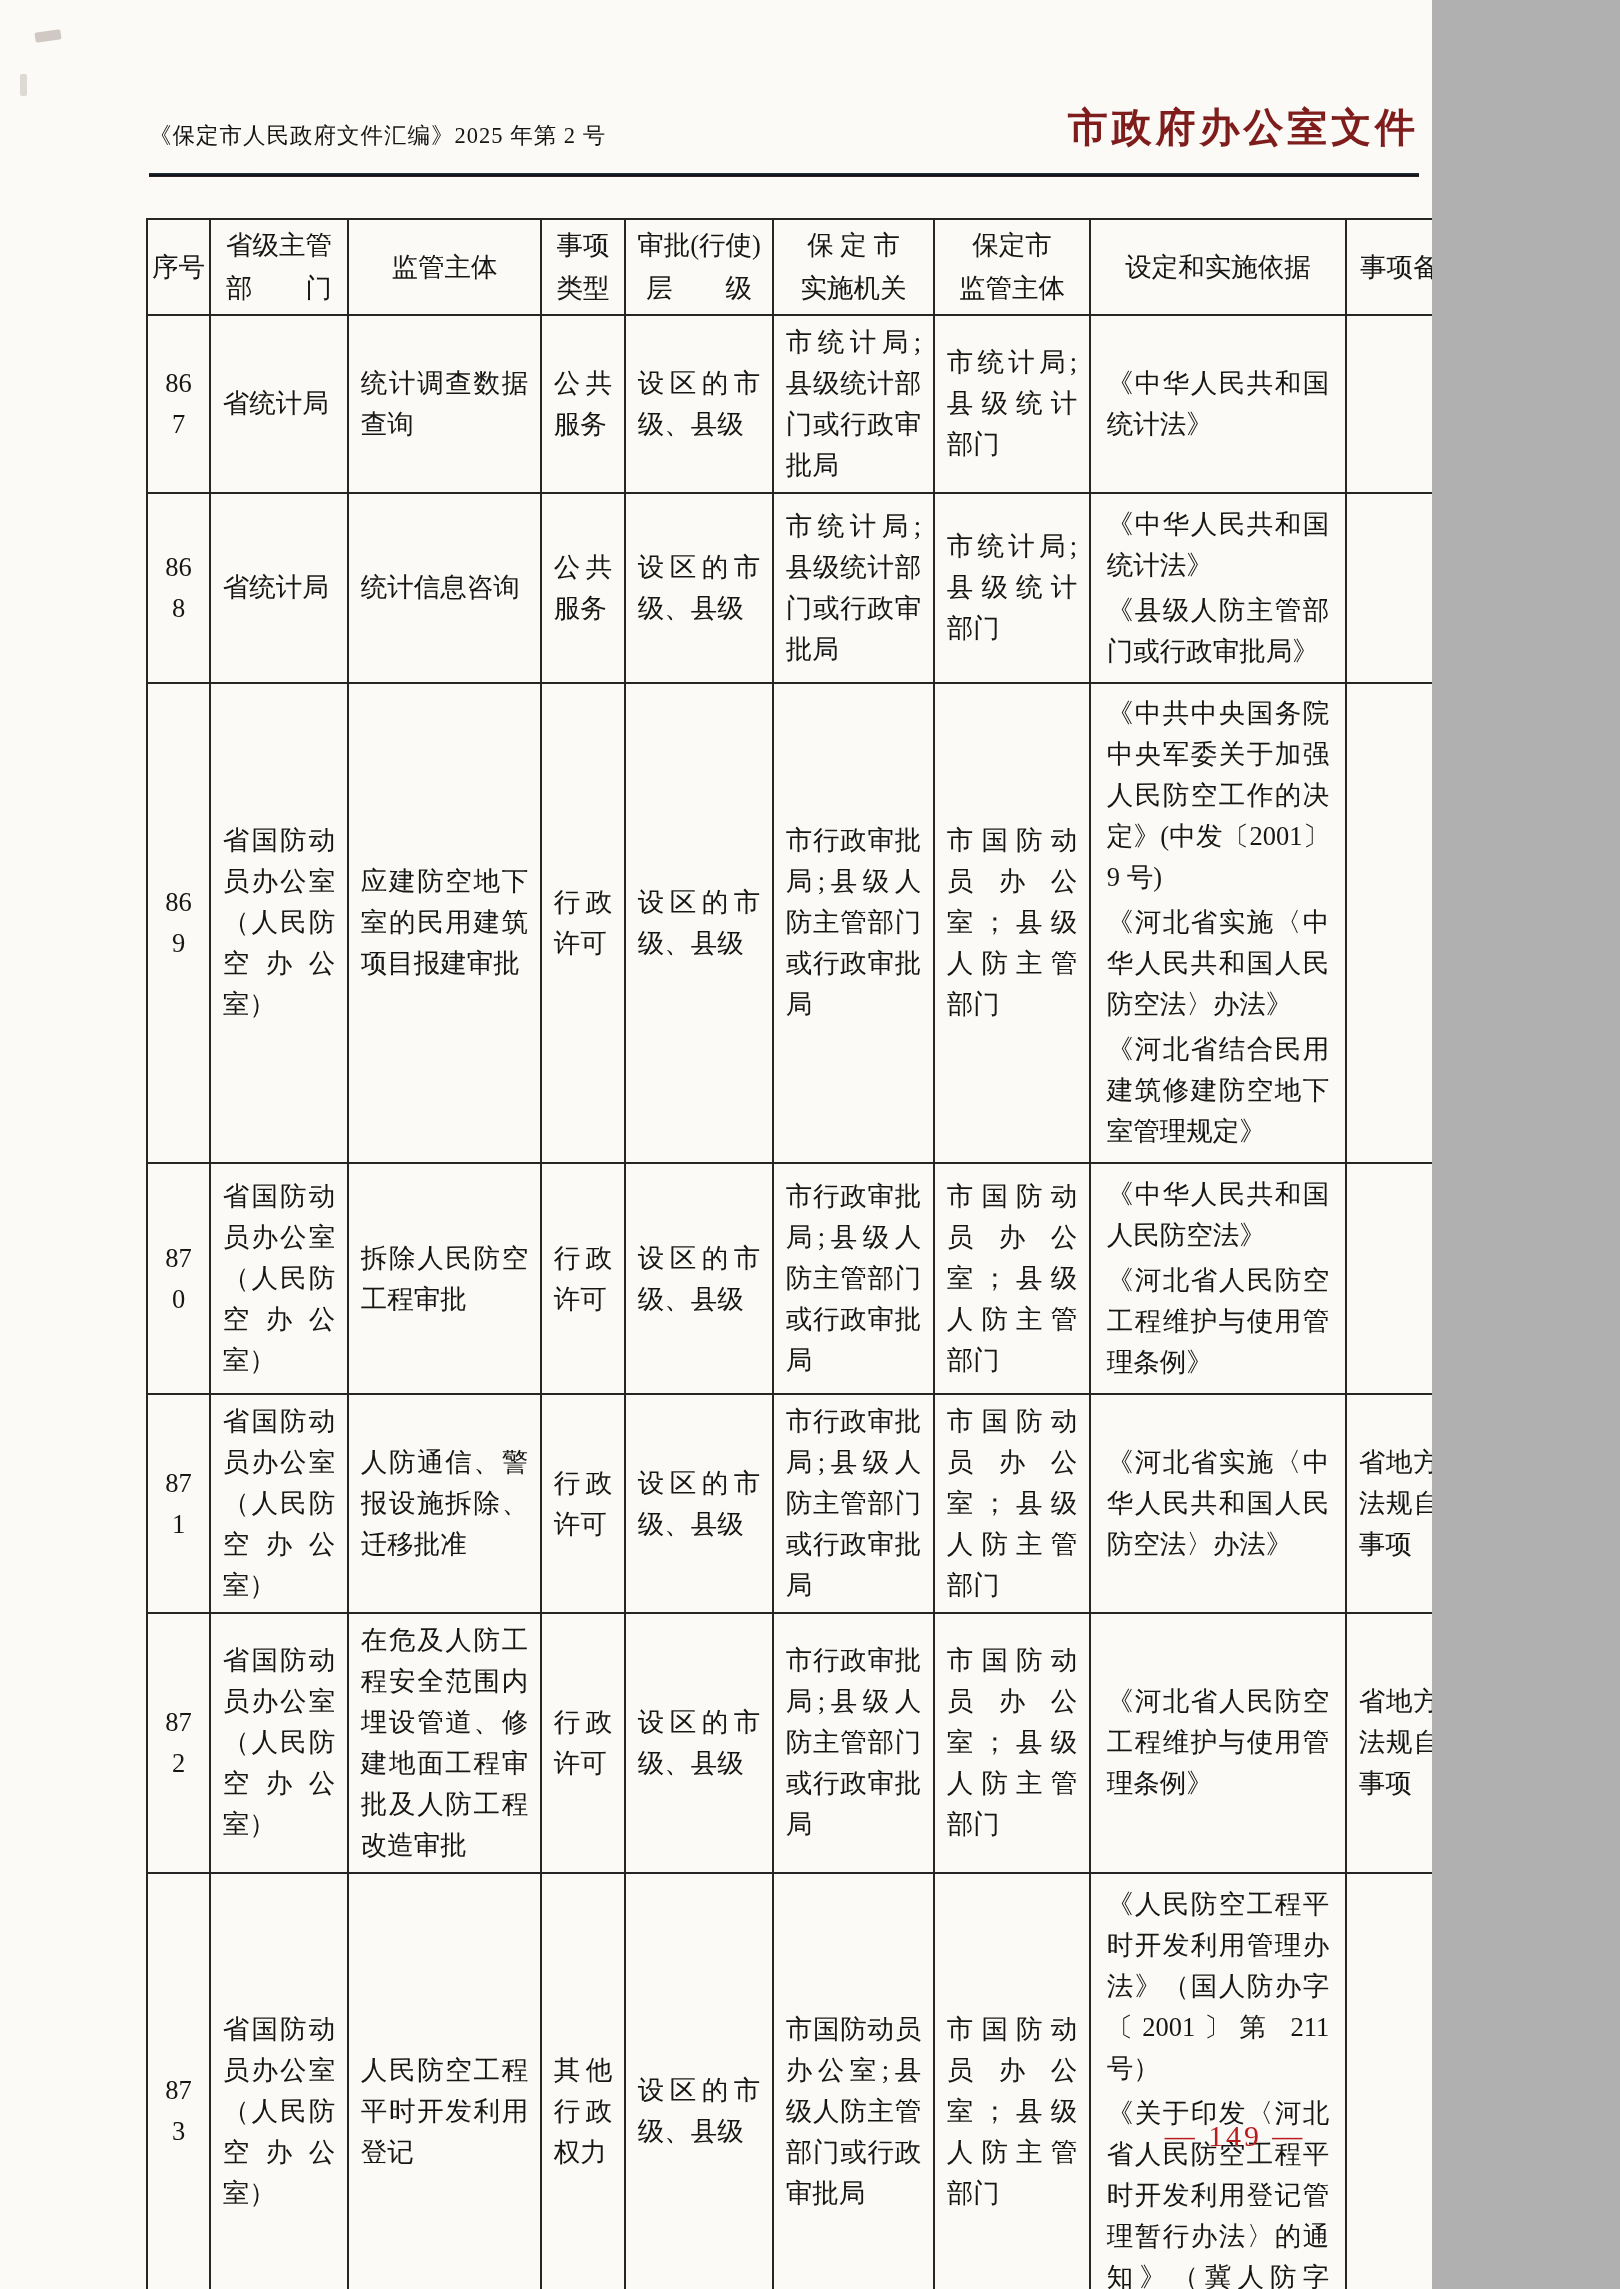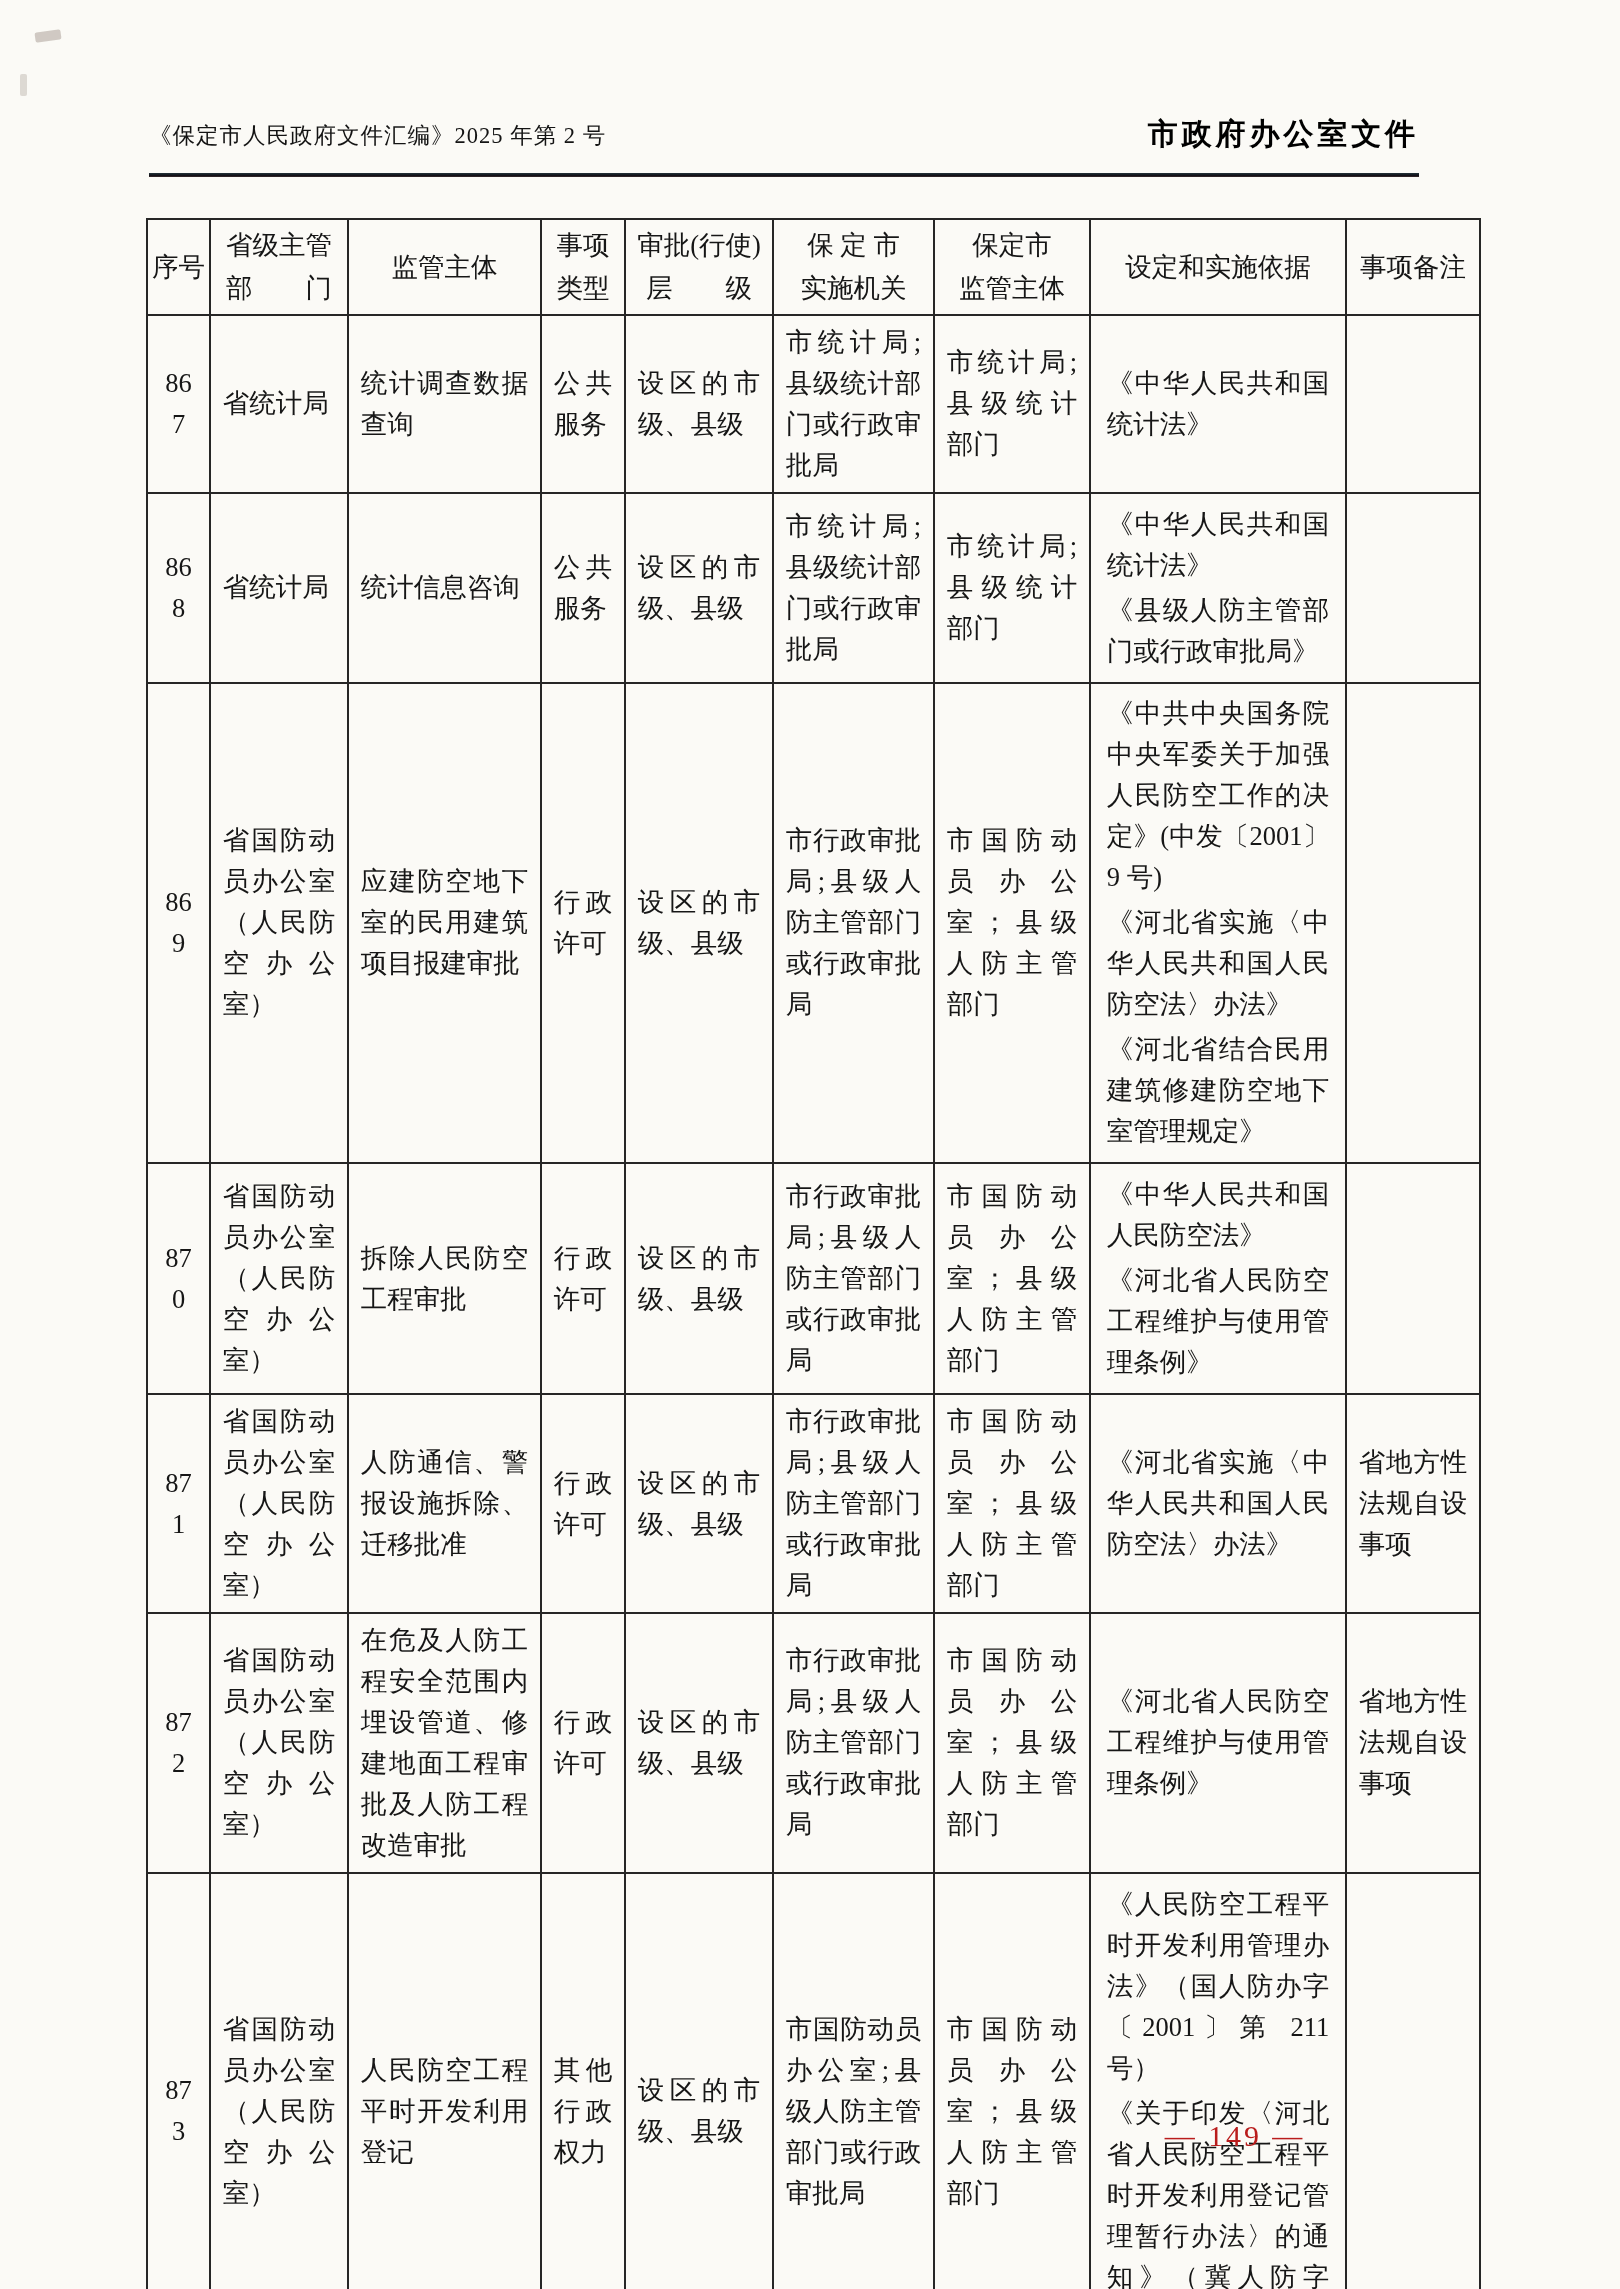--- a/index.html
+++ b/index.html
@@ -2,37 +2,37 @@
 <html><head>
 <meta charset="utf-8">
 <style>
   html,body{margin:0;padding:0;}
   body{
     width:1620px;height:2290px;
     background:#b0b0b0;
     font-family:"Liberation Serif","DejaVu Serif",serif;
   }
   .page{
-    position:relative;width:1620px;height:2290px;
+    position:relative;width:1432px;height:2290px;
     background:#fbfaf6;overflow:hidden;color:#1a1a1a;
   }
   
   .speck1{position:absolute;left:35px;top:31px;width:25.5px;height:9.8px;background:#9c8f86;opacity:.45;border-radius:2px;transform:rotate(-8deg);}
   .speck2{position:absolute;left:19.6px;top:74px;width:7.8px;height:21.6px;background:#a59a92;opacity:.35;border-radius:2px;}
 
   .page-header{
     position:absolute;left:149px;top:98px;width:1270px;height:59px;
     display:flex;justify-content:space-between;align-items:flex-end;
   }
   .header-left{
     font-size:22.5px;letter-spacing:1px;color:#141414;
     padding-bottom:5.9px;
   }
   .header-right{
-    font-size:30px;font-weight:700;letter-spacing:3.9px;color:#000000;
+    font-size:40px;font-weight:700;letter-spacing:3.9px;color:#7f1d1d;
     font-family:"Liberation Sans","DejaVu Sans",sans-serif;
     padding-bottom:2px;
   }
   .header-rule{
     position:absolute;left:149px;top:173px;width:1270px;height:3.9px;
     background:linear-gradient(to bottom,#23333a 0%,#101018 60%,#3a2a2a 100%);
   }
 
   table.items{
     position:absolute;left:146px;top:218px;

